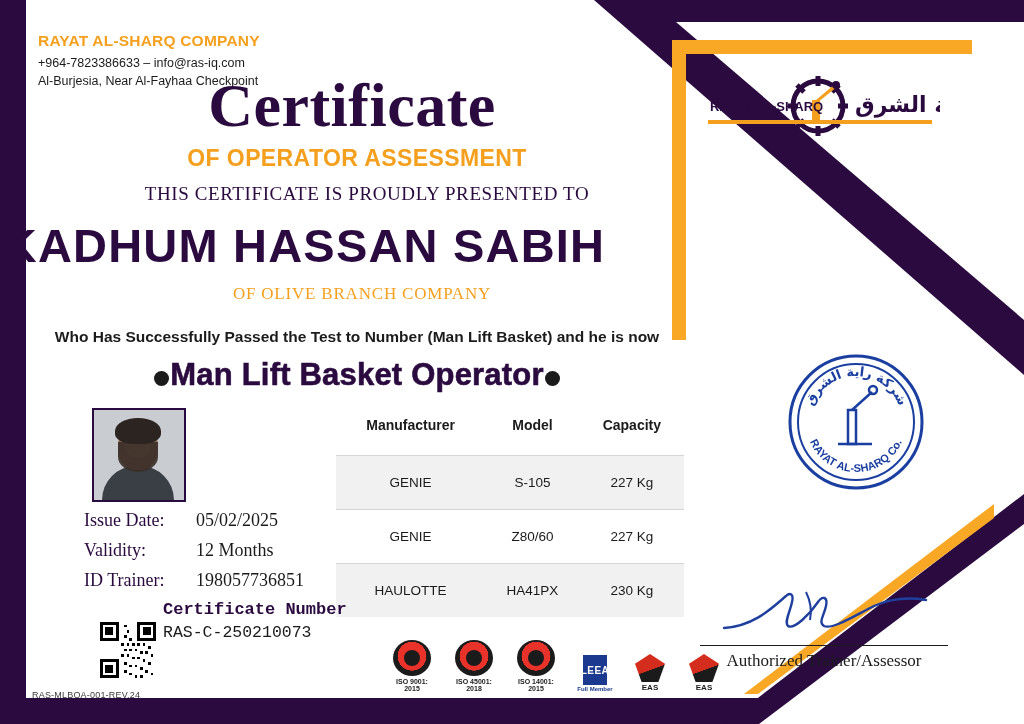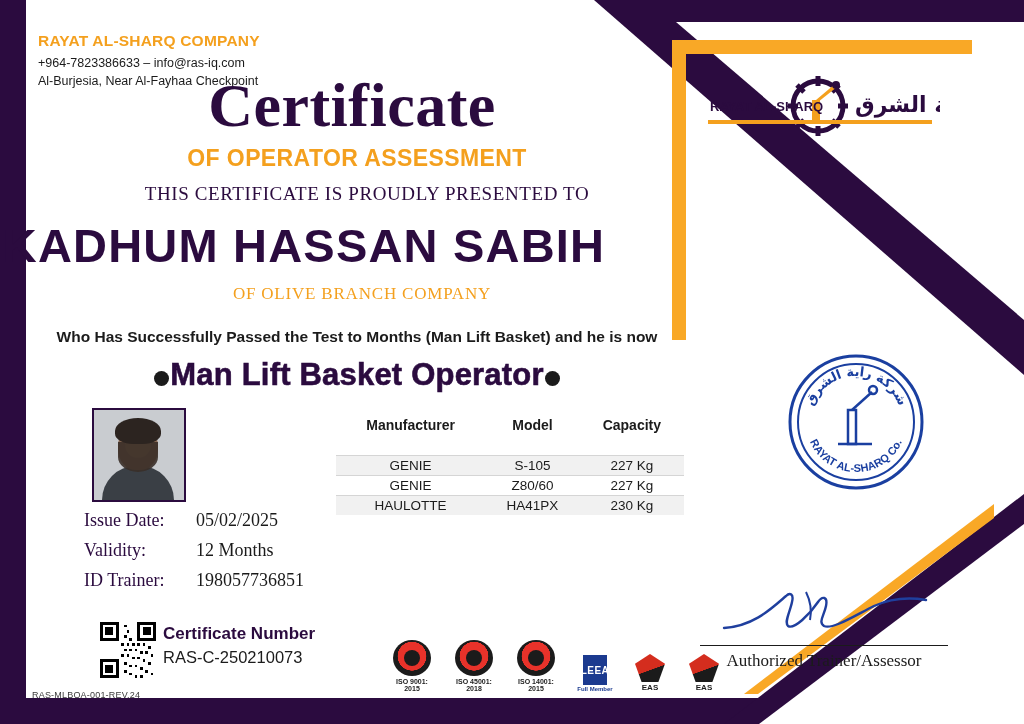--- a/index.html
+++ b/index.html
@@ -266,21 +266,21 @@
     border-collapse: collapse;
   }
   .equip th {
     font-weight: bold;
     font-size: 14px;
     padding: 2px 6px 22px 6px;
     text-align: center;
   }
   .equip td {
     text-align: center;
-    padding: 2px 6px;
+    padding: 19px 6px;
     font-size: 13.5px;
   }
   .equip tbody tr:nth-child(odd) { background: #f1f1f1; }
   .equip tbody tr:nth-child(even) { background: #ffffff; }
   .equip .row-border { border-top: 1px solid #d5d5d5; }
 
   
   .details {
     position: absolute;
     left: 84px;
@@ -307,22 +307,22 @@
   .qr {
     position: absolute;
     left: 100px;
     top: 622px;
     width: 56px;
     height: 56px;
   }
   .certnum {
     position: absolute;
     left: 163px;
-    top: 624px;
-    font-family: Liberation Sans, sans-serif;
+    top: 600px;
+    font-family: Liberation Mono, monospace;
   }
   .certnum .t {
     font-weight: bold;
     font-size: 17px;
     color: #2b0b3f;
     margin-bottom: 4px;
   }
   .certnum .v {
     font-size: 16.5px;
     color: #1b1b1b;
@@ -466,21 +466,21 @@
       <text x="155" y="36" font-family="DejaVu Sans, sans-serif" font-size="22" font-weight="bold" fill="#2b0b3f">راية الشرق</text>
       <rect x="8" y="44" width="224" height="4" fill="#f4a01e"></rect>
     </svg>
   </div>
 
   <div class="title">Certificate</div>
   <div class="subtitle">OF OPERATOR ASSESSMENT</div>
   <div class="presented">THIS CERTIFICATE IS PROUDLY PRESENTED TO</div>
   <div class="recipient">KADHUM HASSAN SABIH</div>
   <div class="org">OF OLIVE BRANCH COMPANY</div>
-  <div class="passed">Who Has Successfully Passed the Test to Months (Man Lift Basket) and he is now</div>
+  <div class="passed">Who Has Successfully Passed the Test to Number (Man Lift Basket) and he is now</div>
   <div class="role-line">
     <span class="dot"></span><span class="role">Man Lift Basket Operator</span><span class="dot"></span>
   </div>
 
   <div class="photo">
     <div class="bg"></div>
     <div class="body"></div>
     <div class="head"></div>
     <div class="face"></div>
     <div class="beard"></div>

